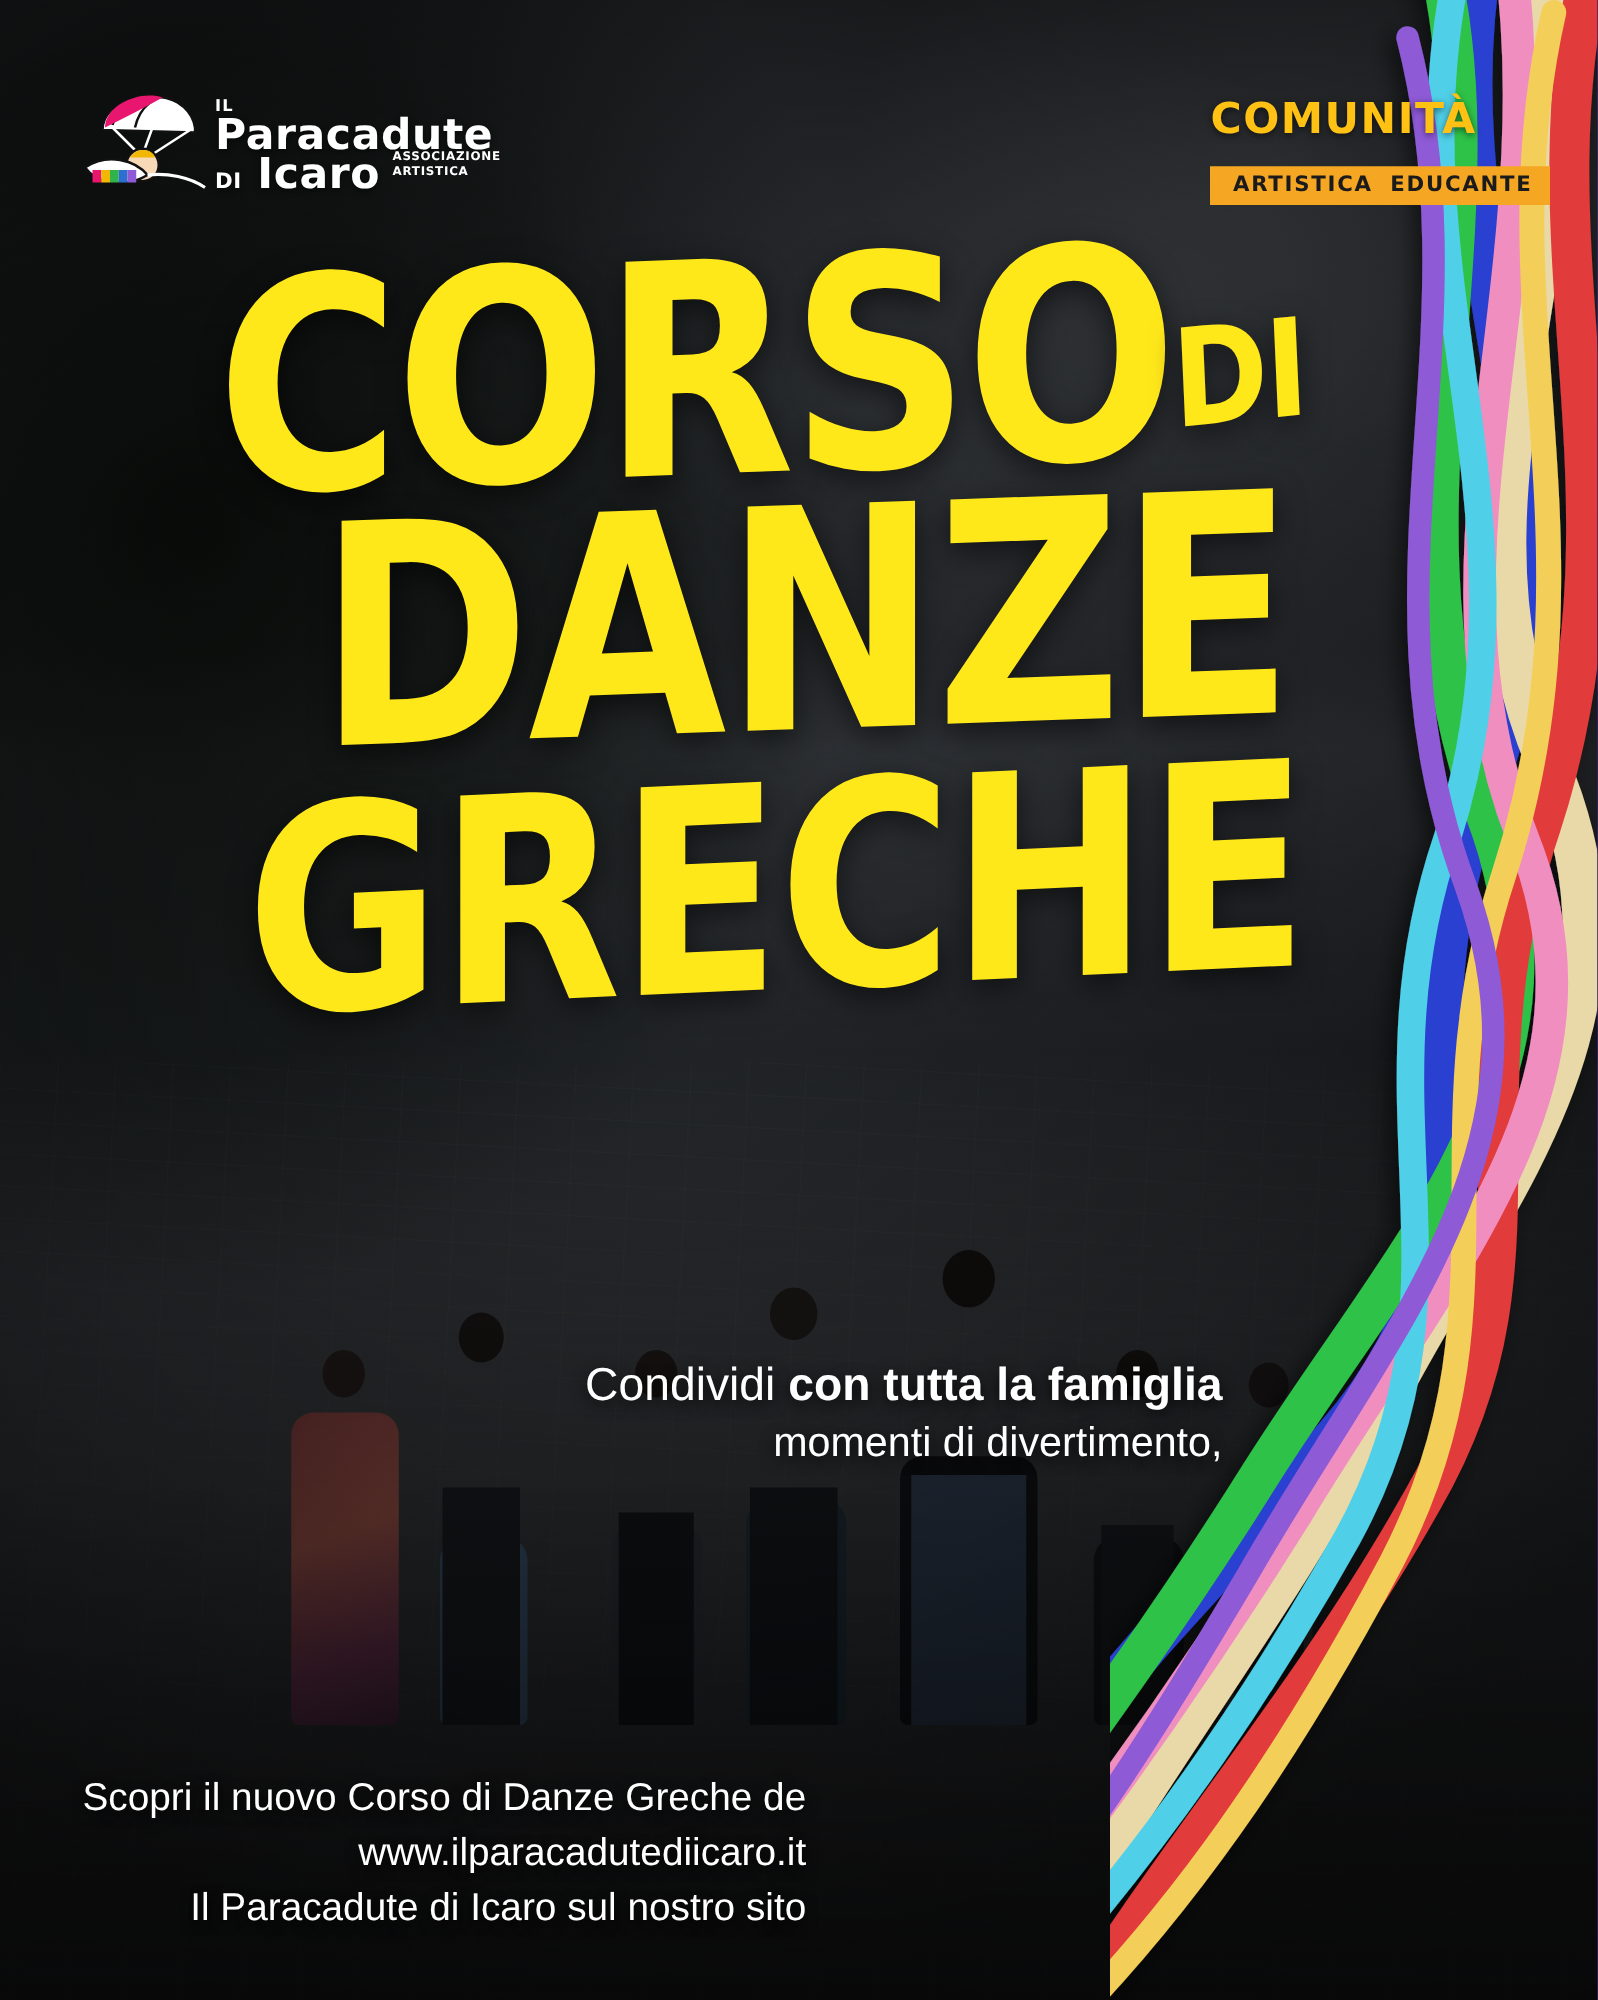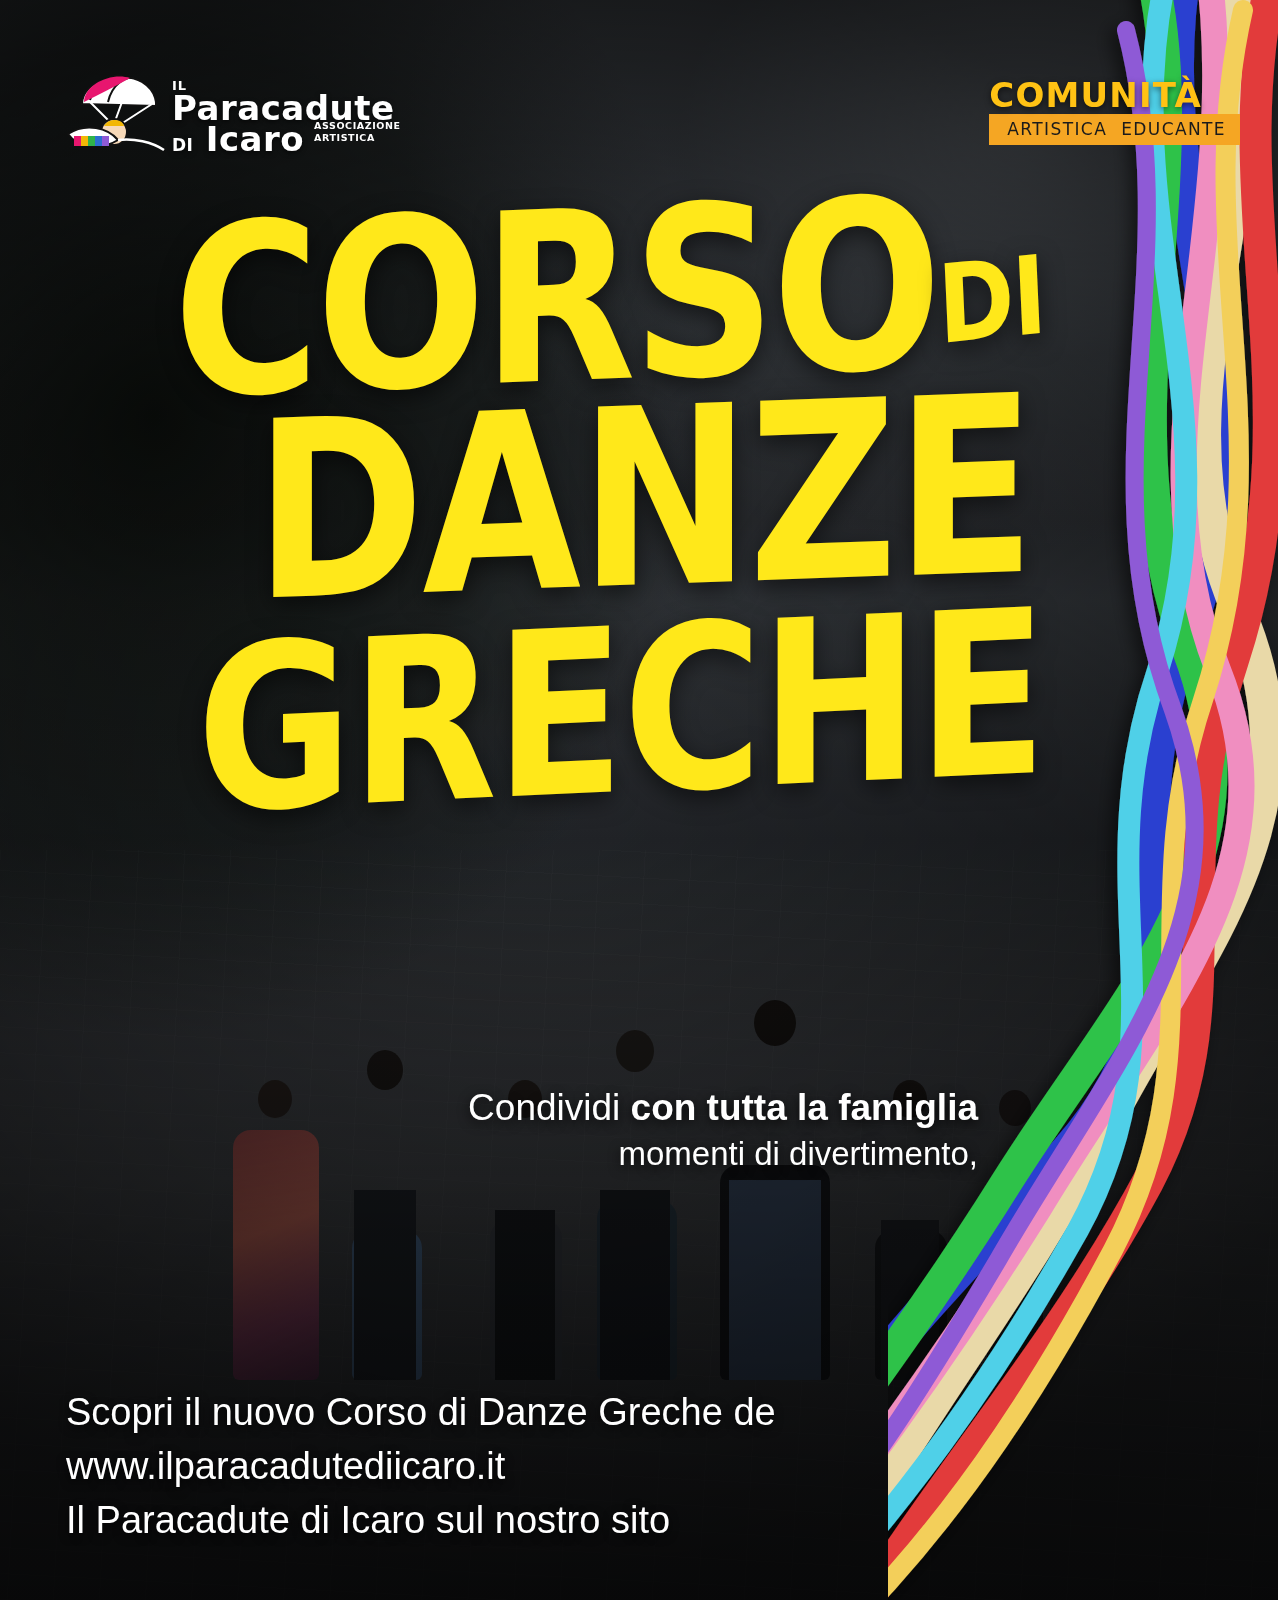--- a/index.html
+++ b/index.html
@@ -117,25 +117,25 @@
   .badge-top {
     color: #FFC214;
     font-size: 34px;
     font-weight: 700;
     letter-spacing: 1.2px;
     font-family: "DejaVu Sans", sans-serif;
     text-shadow: 0 2px 6px rgba(0,0,0,.55);
     line-height: 1;
   }
   .badge-bar {
-    margin-top: 2px;
+    margin-top: 21px;
     background: #F5A623;
     color: #1b1b1b;
     font-size: 17px;
-    font-weight: 400;
+    font-weight: 700;
     letter-spacing: 1.4px;
     font-family: "DejaVu Sans", sans-serif;
     padding: 5px 14px 6px 18px;
     white-space: nowrap;
   }
   .badge-bar .gap { display:inline-block; width: 14px; }
 
   
   .headline {
     position: absolute;
@@ -191,24 +191,25 @@
   .sub-l1 { font-size: 37px; line-height: 1.25; font-weight: 400; }
   .sub-l1 b { font-weight: 700; }
   .sub-l2 { font-size: 33px; line-height: 1.3; font-weight: 400; margin-top: 2px; }
   .sub-l3 { font-size: 33px; line-height: 1.3; font-weight: 400; }
 
   
   .footer {
     position: absolute;
     left: 66px; bottom: 52px;
     color: #ffffff;
-    font-size: 38px;
+    font-size: 31px;
     line-height: 1.42;
     font-family: "Liberation Sans", sans-serif;
     text-shadow: 0 3px 10px rgba(0,0,0,.85);
+    text-align: right;
   }
   .footer div { white-space: nowrap; }
 </style>
 </head>
 <body>
 
 <div class="poster">
 
   <div class="bg"></div>
   <div class="pavement"></div>

